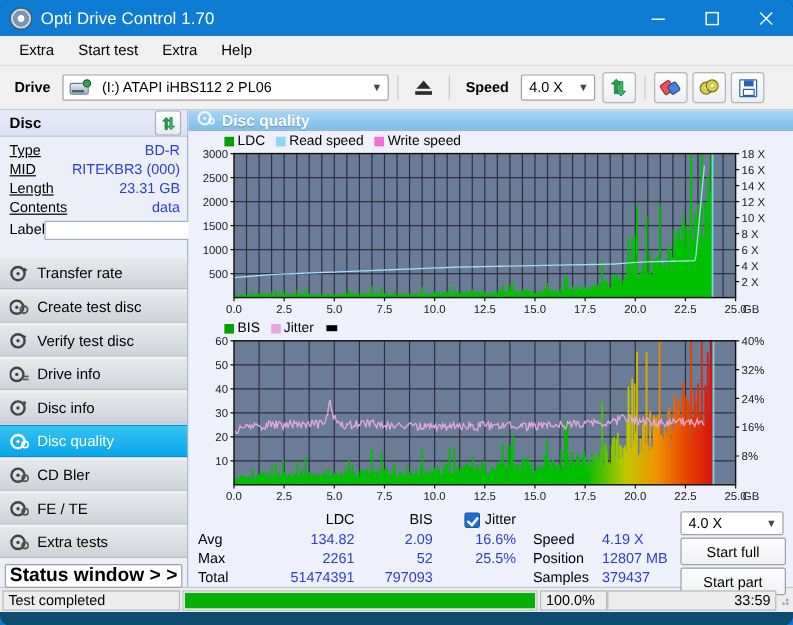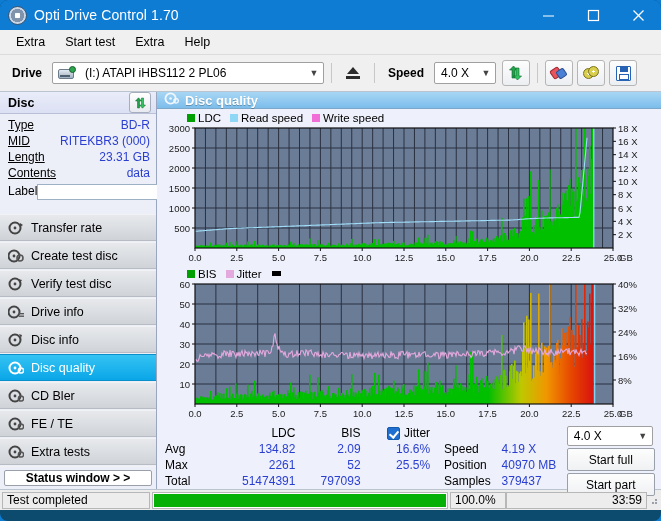--- a/index.html
+++ b/index.html
@@ -113,21 +113,21 @@
     background:linear-gradient(#e7e9ec,#cfd3d8);
     border:1px solid #b7bcc3;border-left:none;border-right:none;border-top-color:#f1f2f4;
     margin-bottom:1px;box-sizing:border-box;font-size:12.5px;
   }
   .navitem.sel{background:linear-gradient(#35c3f3,#0aa6e8);color:#fff;border-color:#0a8fc9;}
   .navicon{width:16px;height:14px;margin-right:7px;flex:none;position:relative;}
   .navicon svg{display:block;}
   .sb-fill{flex:1;background:linear-gradient(#e7e9ec,#cfd3d8);border-top:1px solid #f1f2f4;}
   .statuswin{
     margin:3px 4px 4px 4px;height:20px;border:1px solid #9aa0aa;background:#fff;border-radius:2px;
-    display:flex;align-items:center;justify-content:center;font-weight:bold;font-size:12px;
+    display:flex;align-items:center;justify-content:center;font-weight:bold;font-size:16px;
   }
   
   .content{flex:1;display:flex;flex-direction:column;background:#eef0fb;min-width:0;}
   .dq-hdr{
     height:21px;display:flex;align-items:center;padding-left:7px;
     background:linear-gradient(#a8d6f4,#7cbdeb);border-bottom:1px solid #7ba7c9;
   }
   .dq-hdr .t{font-weight:bold;font-size:13px;color:#fff;margin-left:6px;text-shadow:0 1px 0 rgba(0,0,0,.25);}
   .charts{flex:1;padding:2px 4px 0 2px;}
   .chart-block{position:relative;}
@@ -1440,21 +1440,21 @@
         </div>
         <div class="stcol" style="width:60px;margin-left:14px">
           <div class="sth">&nbsp;</div>
           <div class="str">Speed</div>
           <div class="str">Position</div>
           <div class="str">Samples</div>
         </div>
         <div class="stcol" style="width:68px">
           <div class="sth">&nbsp;</div>
           <div class="str val">4.19 X</div>
-          <div class="str val">40970 MB</div>
+          <div class="str val">12807 MB</div>
           <div class="str val">379437</div>
         </div>
         <div class="stcol" style="width:92px;gap:2px">
           <div class="combo" style="width:86px;height:21px">
             <span class="txt">4.0 X</span>
             <span class="arrow">▼</span>
           </div>
           <div class="btn">Start full</div>
           <div class="btn">Start part</div>
         </div>

